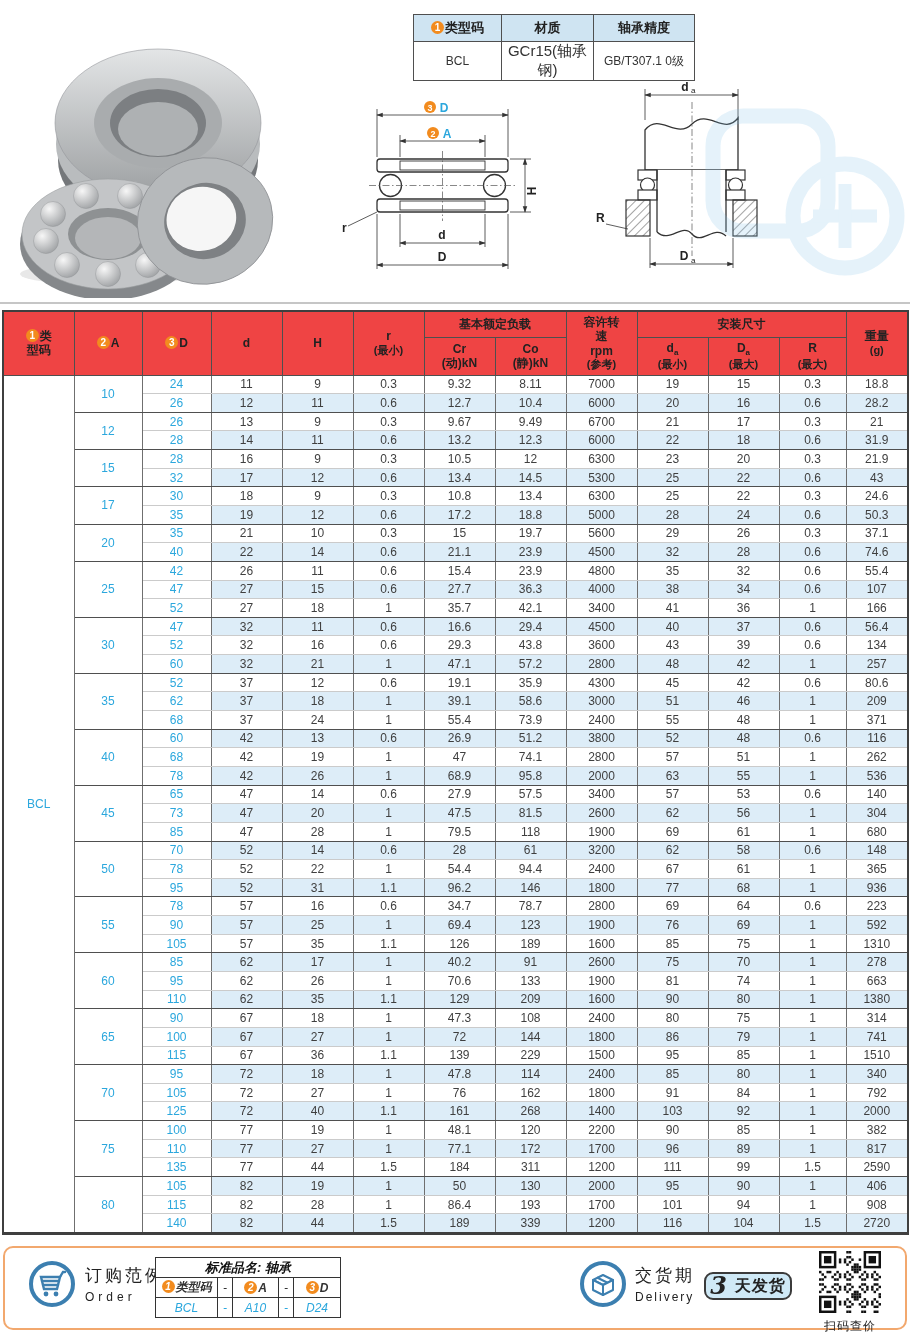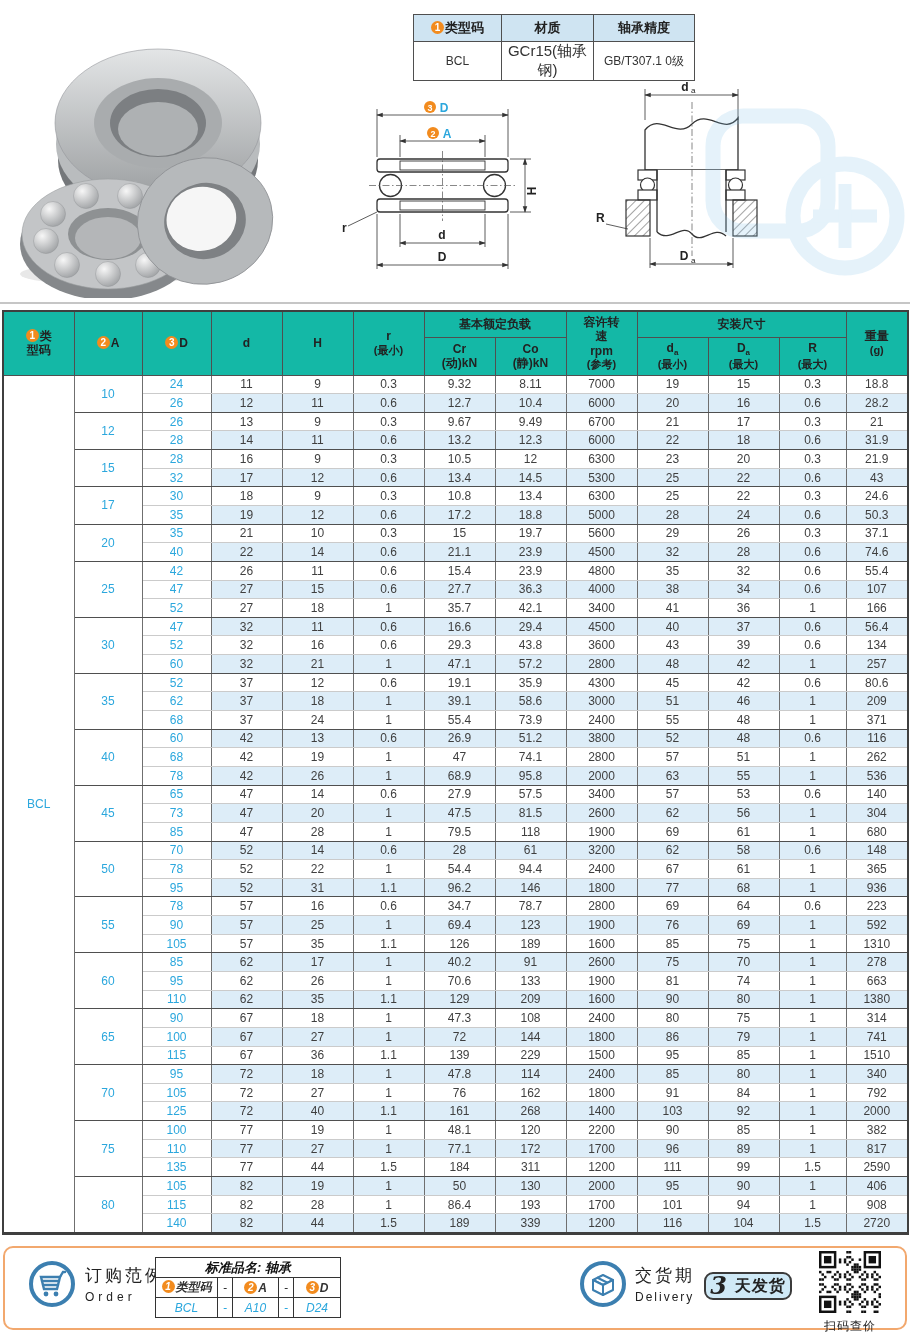--- a/index.html
+++ b/index.html
@@ -18,21 +18,21 @@
   .spec-table th{background:#cfe4f2;height:26px;font-size:13px;font-weight:600;color:#222;}
   .spec-table td{height:21px;font-size:12px;color:#333;background:#fff;}
   .blue-text{color:#2ba7dd;}
 
   
   .separator{position:absolute;left:0;top:302px;width:910px;height:2px;background:#c6c6c6;}
 
   
   .main-table{position:absolute;left:2px;top:310px;width:905px;border-collapse:collapse;
               table-layout:fixed;border:2px solid #3f3f3f;border-bottom-width:3px;background:#fff;}
-  .main-table th{background:#14b8a6;border:1px solid #4f4f4f;font-size:12px;font-weight:600;
+  .main-table th{background:#ef4444;border:1px solid #4f4f4f;font-size:12px;font-weight:600;
                  color:#222;padding:1px 16px;line-height:1.2;text-align:center;}
   .main-table tbody td{border-right:1px solid #6f6f6f;border-bottom:1px solid #cbcbcb;
                  text-align:center;font-size:12px;height:17.65px;padding:0;color:#3f3f3f;
                  line-height:1;background:#fff;}
   .main-table tbody tr.gend td{border-bottom:1px solid #4f4f4f;}
   .main-table tbody td.band{background:#ddedf8;}
   .main-table tbody td.d-col{color:#2ba7dd;}
   .main-table tbody td.a-cell{color:#2ba7dd;border-bottom:1px solid #4f4f4f;background:#fff;font-size:12px;}
   .main-table tbody td.code-cell{color:#2ba7dd;background:#fff;font-size:12px;}
   .hdr-sub{font-size:11px;}

